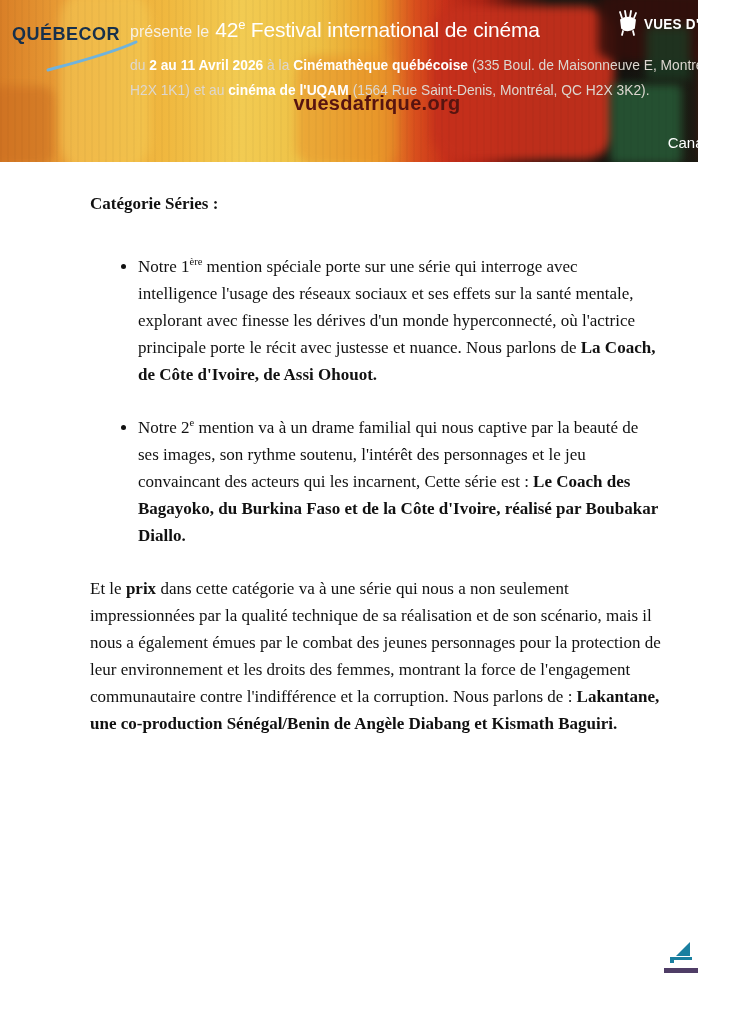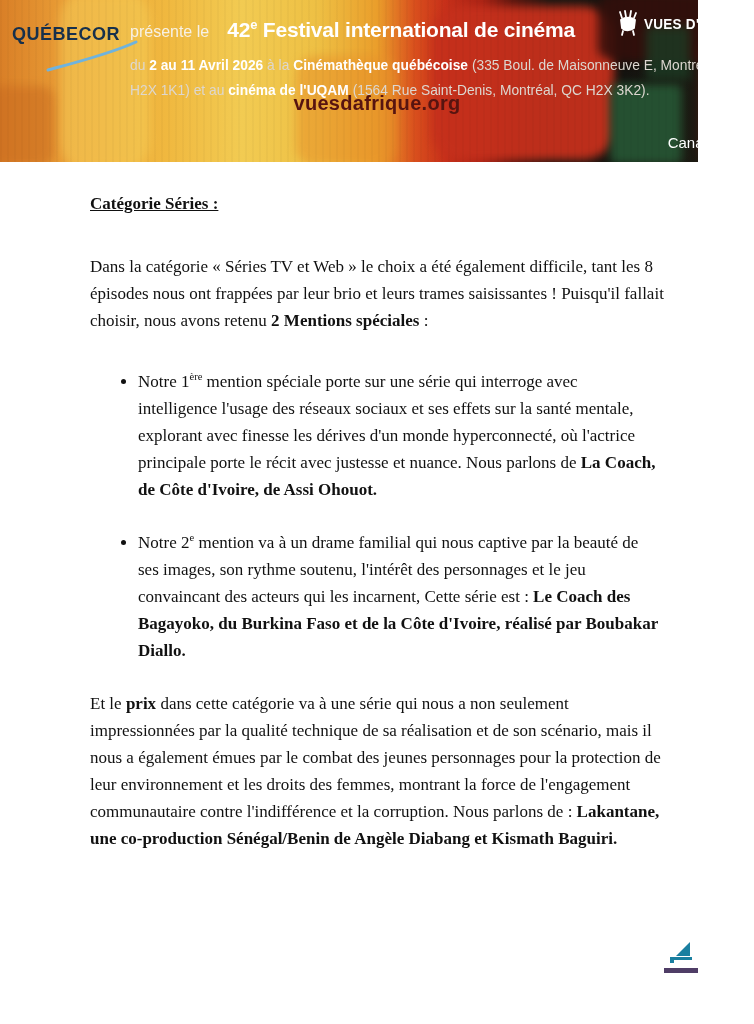--- a/index.html
+++ b/index.html
@@ -32,22 +32,22 @@
     background:repeating-linear-gradient(90deg, rgba(0,0,0,.05) 0 2px, transparent 2px 7px);
     opacity:.5;
   }
   .banner .fg { position:absolute; inset:0; z-index:3; }
 
   .qbc { position:absolute; left:12px; top:24px; width:120px; }
   .qbc-text { font-weight:bold; font-size:18px; letter-spacing:.5px; color:#16304c; }
   .qbc-swoosh { position:absolute; left:28px; top:14px; }
 
   .b-line1 { position:absolute; left:130px; top:18px; white-space:nowrap; }
-  .presents { font-size:16px; font-weight:500; color:#f7f1e6; margin-right:18px; }
-  .b-title  { font-size:21px; font-weight:bold; color:#ffffff; letter-spacing:-.2px; }
+  .presents { font-size:16px; font-weight:500; color:#f7f1e6; margin-right:6px; }
+  .b-title  { font-size:21px; font-weight:normal; color:#ffffff; letter-spacing:-.2px; }
   .b-title sup { font-size:13px; }
 
   .vda-logo { position:absolute; left:616px; top:10px; display:flex; align-items:center; gap:4px; }
   .vda-text { color:#fff; font-weight:bold; font-size:15px; letter-spacing:.3px;
               transform:scaleX(.9); transform-origin:left center; white-space:nowrap; }
 
   .b-sub {
     position:absolute; left:130px; top:52px; width:668px;
     transform:scaleX(.92); transform-origin:left top;
     font-size:15px; line-height:25px; color:#ddd7d0; font-weight:500;
@@ -61,21 +61,21 @@
   .partner { color:#fff; font-size:15px; display:flex; align-items:flex-start; gap:3px; white-space:nowrap; }
   .partner svg { margin-top:2px; }
   .partner.canada svg { margin-left:-4px; margin-top:0; }
 
   
   .doc {
     position:absolute; left:90px; top:190px; width:580px;
     font-size:17px; line-height:27px;
   }
   .doc-heading { font-weight:bold; font-size:17px; margin-bottom:50px; }
-  .doc-subheading { font-weight:bold; text-decoration:underline; margin-bottom:36px; }
+  .doc-subheading { font-weight:bold; margin-bottom:36px; }
   .doc p { margin-bottom:30px; }
   .doc ul { list-style:disc; padding-left:48px; margin:34px 12px 24px 0; }
   .doc li { margin-bottom:26px; }
   sup { font-size:.62em; line-height:0; vertical-align:super; }
 
   
   .footer-widget { position:absolute; left:664px; top:940px; width:86px; }
   .footer-widget .icon { display:block; margin-left:4px; cursor:pointer; }
   .fw-line { position:absolute; left:0; top:30px; width:82px; height:2px; background:#b3a3c4; }
   .fw-bar  { position:absolute; left:0; top:28px; width:35px; height:5px; background:#4f3d66; }
@@ -156,21 +156,20 @@
             </g>
             <circle cx="7" cy="7" r="1.7" fill="#141311"></circle>
           </svg>
         </span>
       </div>
     </div>
   </div>
 
   <div class="doc">
     <div class="doc-subheading">Catégorie Séries :</div>
-    <p>Dans la catégorie « Séries TV et Web » le choix a été également difficile, tant les 8 épisodes nous ont frappées par leur brio et leurs trames saisissantes ! Puisqu'il fallait choisir, nous avons retenu <b>2 Mentions spéciales</b> :</p>
     <ul>
       <li>Notre 1<sup>ère</sup> mention spéciale porte sur une série qui interroge avec intelligence l'usage des réseaux sociaux et ses effets sur la santé mentale, explorant avec finesse les dérives d'un monde hyperconnecté, où l'actrice principale porte le récit avec justesse et nuance. Nous parlons de <b>La Coach, de Côte d'Ivoire, de Assi Ohouot.</b></li>
       <li>Notre 2<sup>e</sup> mention va à un drame familial qui nous captive par la beauté de ses images, son rythme soutenu, l'intérêt des personnages et le jeu convaincant des acteurs qui les incarnent, Cette série est : <b>Le Coach des Bagayoko, du Burkina Faso et de la Côte d'Ivoire, réalisé par Boubakar Diallo.</b></li>
     </ul>
     <p>Et le <b>prix</b> dans cette catégorie va à une série qui nous a non seulement impressionnées par la qualité technique de sa réalisation et de son scénario, mais il nous a également émues par le combat des jeunes personnages pour la protection de leur environnement et les droits des femmes, montrant la force de l'engagement communautaire contre l'indifférence et la corruption. Nous parlons de : <b>Lakantane, une co-production Sénégal/Benin de Angèle Diabang et Kismath Baguiri.</b></p>
   </div>
 
   <div class="footer-widget">
     <svg class="icon" width="27" height="26" viewBox="0 0 27 26">
       <polygon points="22,2 22,16 8,16" fill="#1a7fa0"></polygon>

